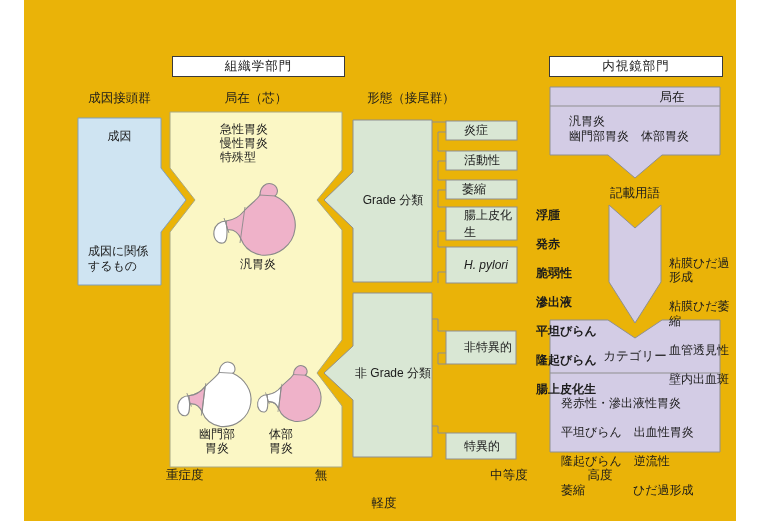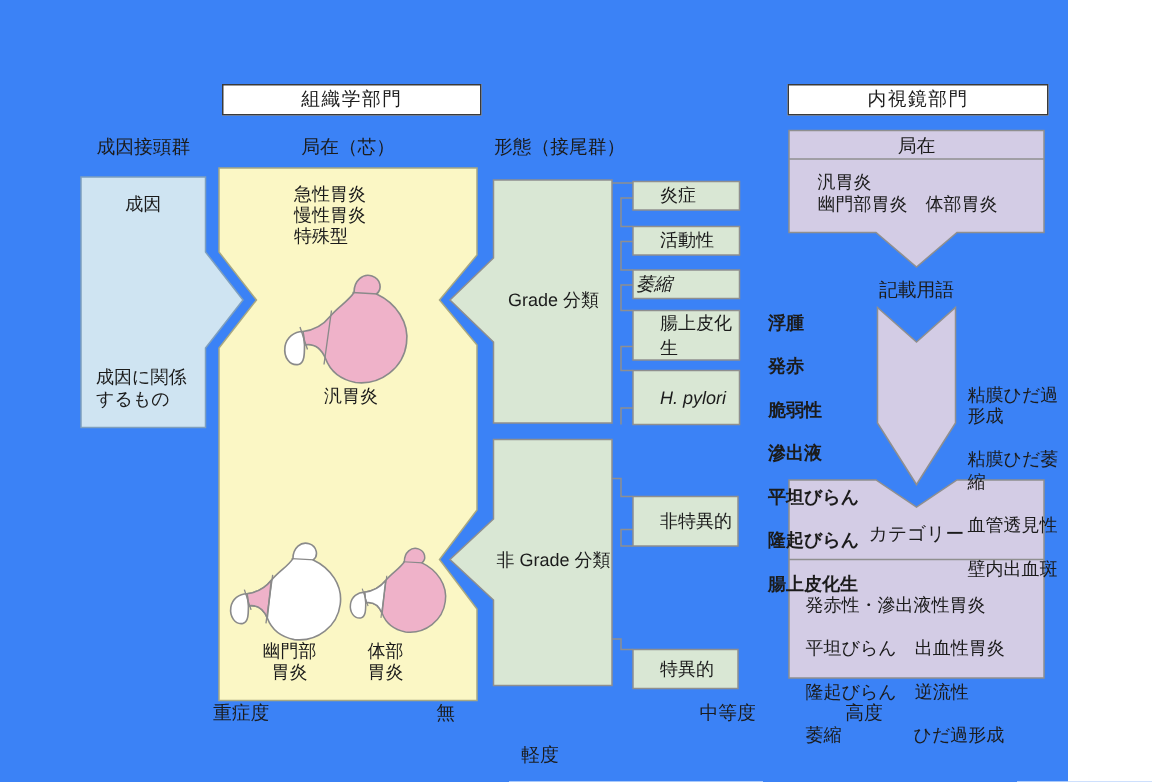--- a/index.html
+++ b/index.html
@@ -1,17 +1,17 @@
 <!DOCTYPE html>
 <html><head>
 <meta charset="utf-8">
 <style>
   html,body{margin:0;padding:0;background:#fff;}
-  #canvas{position:relative;width:712px;height:521px;background:#3b82f6;overflow:hidden;
-          font-family:"Liberation Sans","DejaVu Sans",sans-serif;color:#1b1b1b;}
+  #canvas{position:relative;width:712px;height:521px;background:#eab308;overflow:hidden;
+          font-family:"Liberation Sans","DejaVu Sans",sans-serif;color:#1b1b1b;margin-left:24px;}
   #shapes{position:absolute;left:0;top:0;}
   .t{position:absolute;font-size:12px;line-height:14.5px;white-space:pre-line;}
   .c{text-align:center;}
   .hdr{font-size:12.5px;}
   .titlebox{position:absolute;display:flex;align-items:center;justify-content:center;
             background:#fff;border:1px solid #3a3a3a;font-size:12.5px;letter-spacing:1px;}
   .cell{position:absolute;display:flex;align-items:center;padding-left:18px;font-size:12px;box-sizing:border-box;}
   .ital{font-style:italic;}
   .list .t-line{font-size:12px;line-height:14.6px;}
   .catlist .t-line{font-size:12px;line-height:14.8px;}
@@ -78,47 +78,47 @@
       <path d="M18,42 C12,42 7,46 6,52 C5,59 9,65 15,64 C19,63 19,57 19,51 Z" fill="#ffffff"></path>
       <path d="M37,28 L32,64 M16,39 L21,54 M51,16 L68,17" fill="none" stroke-width="1"></path>
     </g>
   </svg>
 
   <div class="titlebox" style="left:148px;top:56px;width:171px;height:19px;">組織学部門</div>
   <div class="titlebox" style="left:525px;top:56px;width:172px;height:19px;">内視鏡部門</div>
 
   <div class="t c hdr" style="left:45px;top:91px;width:101px;">成因接頭群</div>
   <div class="t c hdr" style="left:182px;top:91px;width:100px;">局在（芯）</div>
-  <div class="t c hdr" style="left:308px;top:91px;width:130px;">形態（接尾群）</div>
+  <div class="t c hdr" style="left:322px;top:91px;width:130px;">形態（接尾群）</div>
 
   <div class="t c" style="left:55px;top:129px;width:81px;text-align:center;">成因</div>
   <div class="t" style="left:64px;top:244px;line-height:15px;">成因に関係
 するもの</div>
 
   <div class="t" style="left:196px;top:122px;line-height:14px;">急性胃炎
 慢性胃炎
 特殊型</div>
   <div class="t c" style="left:194px;top:257px;width:80px;">汎胃炎</div>
   <div class="t c" style="left:163px;top:428px;width:60px;line-height:13.5px;">幽門部
 胃炎</div>
   <div class="t c" style="left:227px;top:428px;width:60px;line-height:13.5px;">体部
 胃炎</div>
 
   <div class="t c" style="left:327px;top:193px;width:84px;">Grade 分類</div>
   <div class="t c" style="left:325px;top:366px;width:88px;">非 Grade 分類</div>
 
   <div class="cell" style="left:422px;top:121px;width:71px;height:19px;">炎症</div>
   <div class="cell" style="left:422px;top:151px;width:71px;height:19px;">活動性</div>
-  <div class="cell" style="left:406px;top:180px;width:71px;height:19px;font-style:italic;">萎縮</div>
+  <div class="cell" style="left:420px;top:180px;width:71px;height:19px;">萎縮</div>
   <div class="cell" style="left:422px;top:207px;width:71px;height:33px;">腸上皮化生</div>
   <div class="cell ital" style="left:422px;top:247px;width:71px;height:36px;">H. pylori</div>
   <div class="cell" style="left:422px;top:331px;width:70px;height:33px;">非特異的</div>
   <div class="cell" style="left:422px;top:433px;width:70px;height:26px;">特異的</div>
 
-  <div class="t c hdr" style="left:526px;top:90px;width:170px;">局在</div>
+  <div class="t c hdr" style="left:526px;top:90px;width:170px;padding-left:37px;">局在</div>
   <div class="t" style="left:545px;top:114px;">汎胃炎</div>
   <div class="t" style="left:545px;top:129px;">幽門部胃炎　体部胃炎</div>
 
   <div class="t c hdr" style="left:566px;top:186px;width:90px;">記載用語</div>
   <div class="t list" style="left:512px;top:193px;font-weight:bold;">
     <div class="t-line">浮腫</div>
     <div class="t-line">発赤</div>
     <div class="t-line">脆弱性</div>
     <div class="t-line">滲出液</div>
     <div class="t-line">平坦びらん</div>

